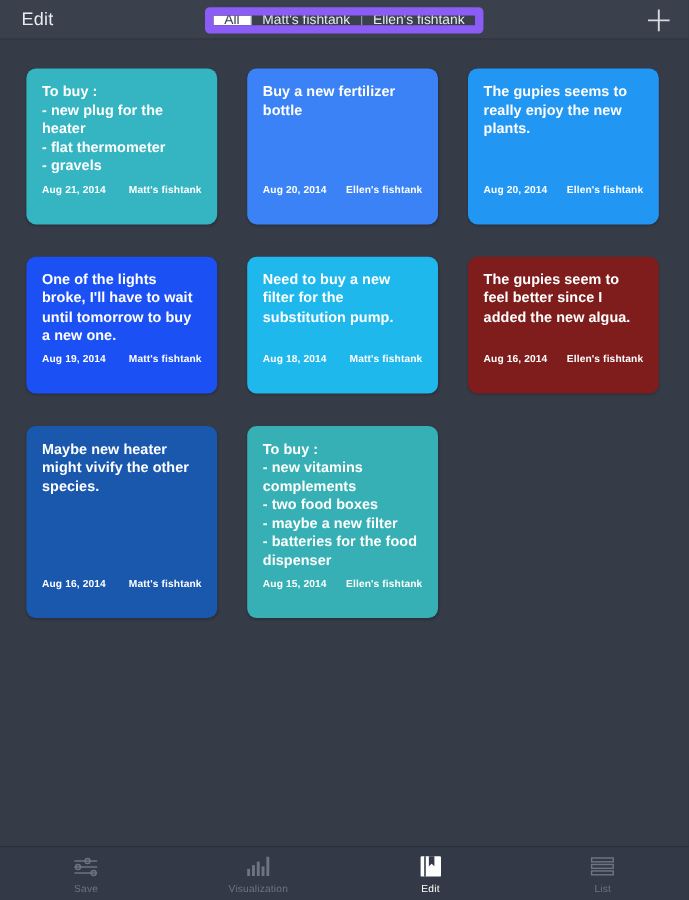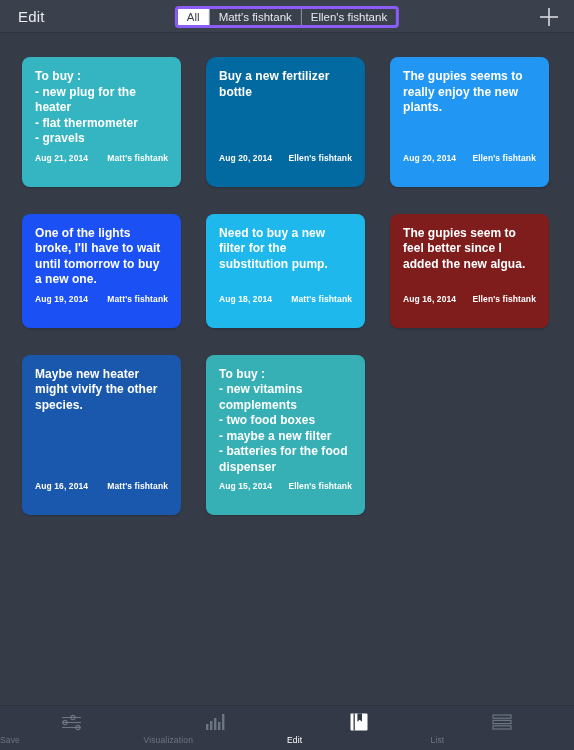--- a/index.html
+++ b/index.html
@@ -52,21 +52,21 @@
     padding: 3px 2px;
     white-space: nowrap;
   }
 
   .segmented {
     position: absolute;
     left: 50%;
     top: 50%;
     transform: translate(-50%, -50%);
     display: flex;
-    border: 3px solid #8b5cf6;
+    border: 7px solid #8b5cf6;
     border-radius: 4px;
     overflow: hidden;
     height: 22px;
   }
   .seg {
     font-size: 11.5px;
     line-height: 20px;
     padding: 0 9px;
     color: #e6e9ee;
     background: transparent;
@@ -157,20 +157,21 @@
     position: absolute;
     left: 0; right: 0; top: 0;
     height: 1px;
     background: #2b3039;
   }
 
   .tab {
     flex: 1 1 0;
     display: flex;
     flex-direction: column;
+    align-items: center;
     justify-content: center;
     gap: 3px;
     cursor: pointer;
     color: #6d7583;
     padding-top: 2px;
   }
   .tab.active { color: #ffffff; }
 
   .tab-icon {
     height: 20px;
@@ -215,21 +216,21 @@
         <div class="note-card" style="background: rgb(53, 181, 193);">
           <div class="note-body">To buy :
 - new plug for the heater
 - flat thermometer
 - gravels</div>
           <div class="note-footer">
             <span class="note-date">Aug 21, 2014</span>
             <span class="note-tank">Matt's fishtank</span>
           </div>
         </div>
-        <div class="note-card" style="background: #0369a1; border-radius: 10px;">
+        <div class="note-card" style="background: #3b82f6;">
           <div class="note-body">Buy a new fertilizer bottle</div>
           <div class="note-footer">
             <span class="note-date">Aug 20, 2014</span>
             <span class="note-tank">Ellen's fishtank</span>
           </div>
         </div>
         <div class="note-card" style="background: rgb(33, 150, 243);">
           <div class="note-body">The gupies seems to really enjoy the new plants.</div>
           <div class="note-footer">
             <span class="note-date">Aug 20, 2014</span>

